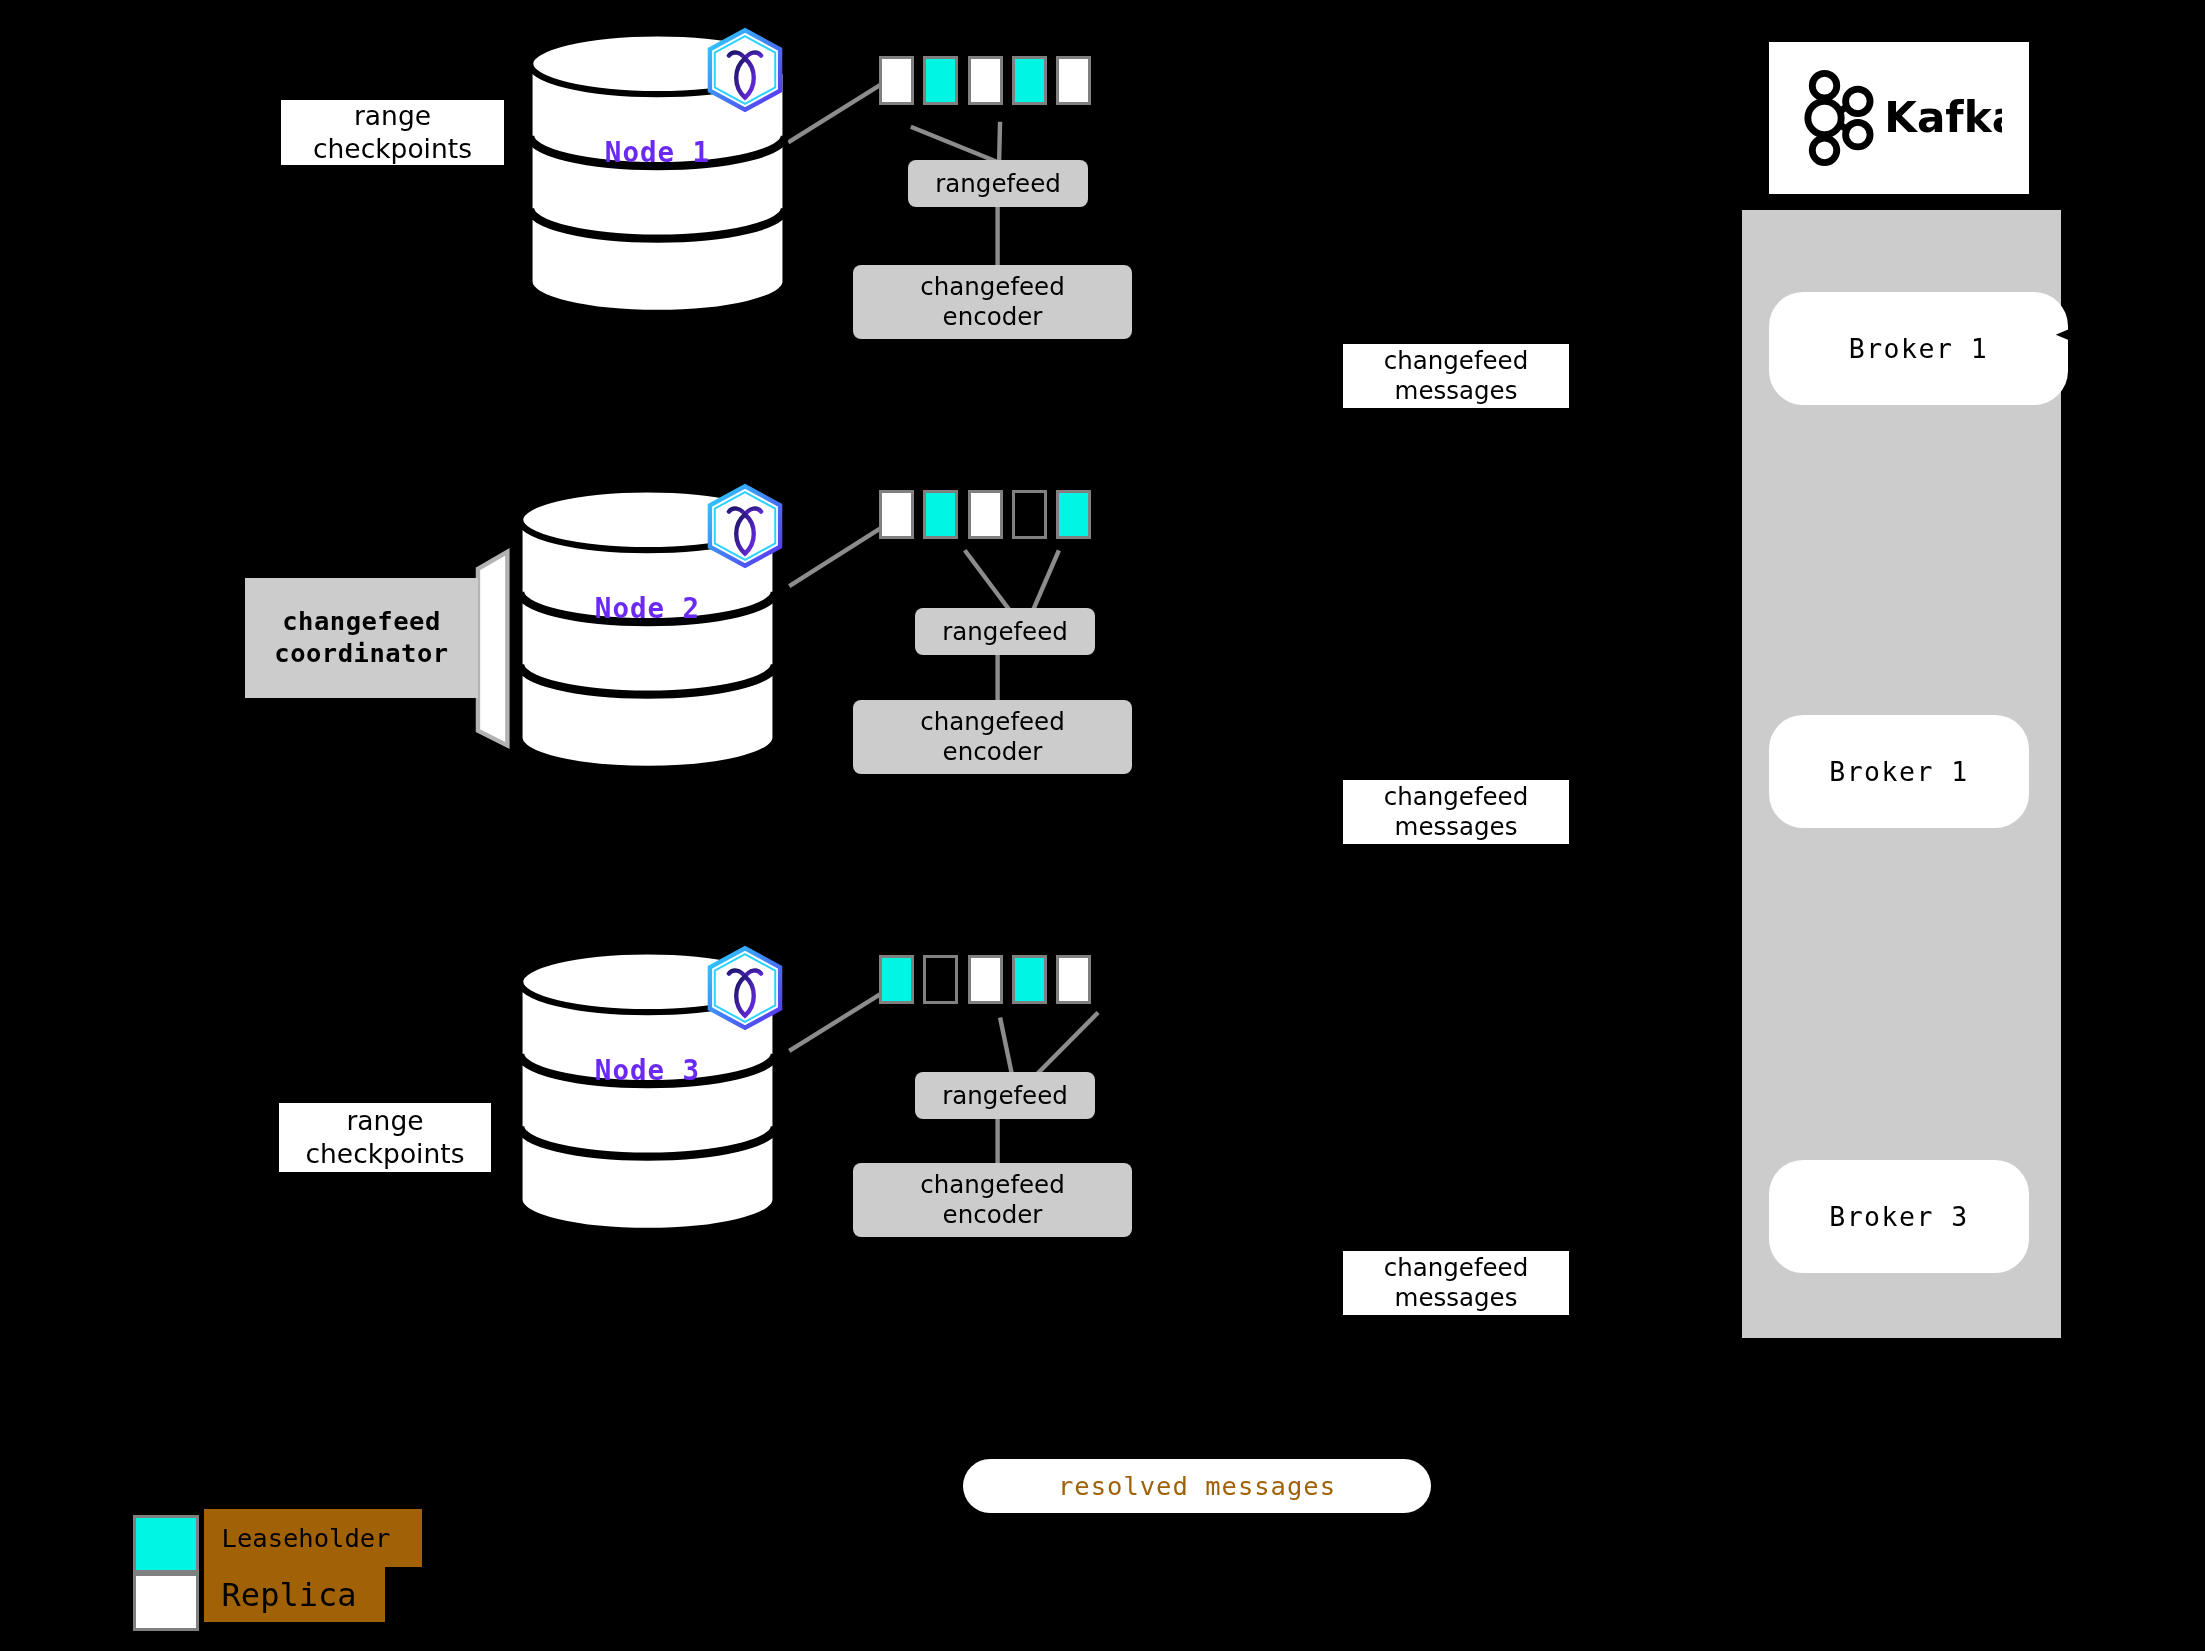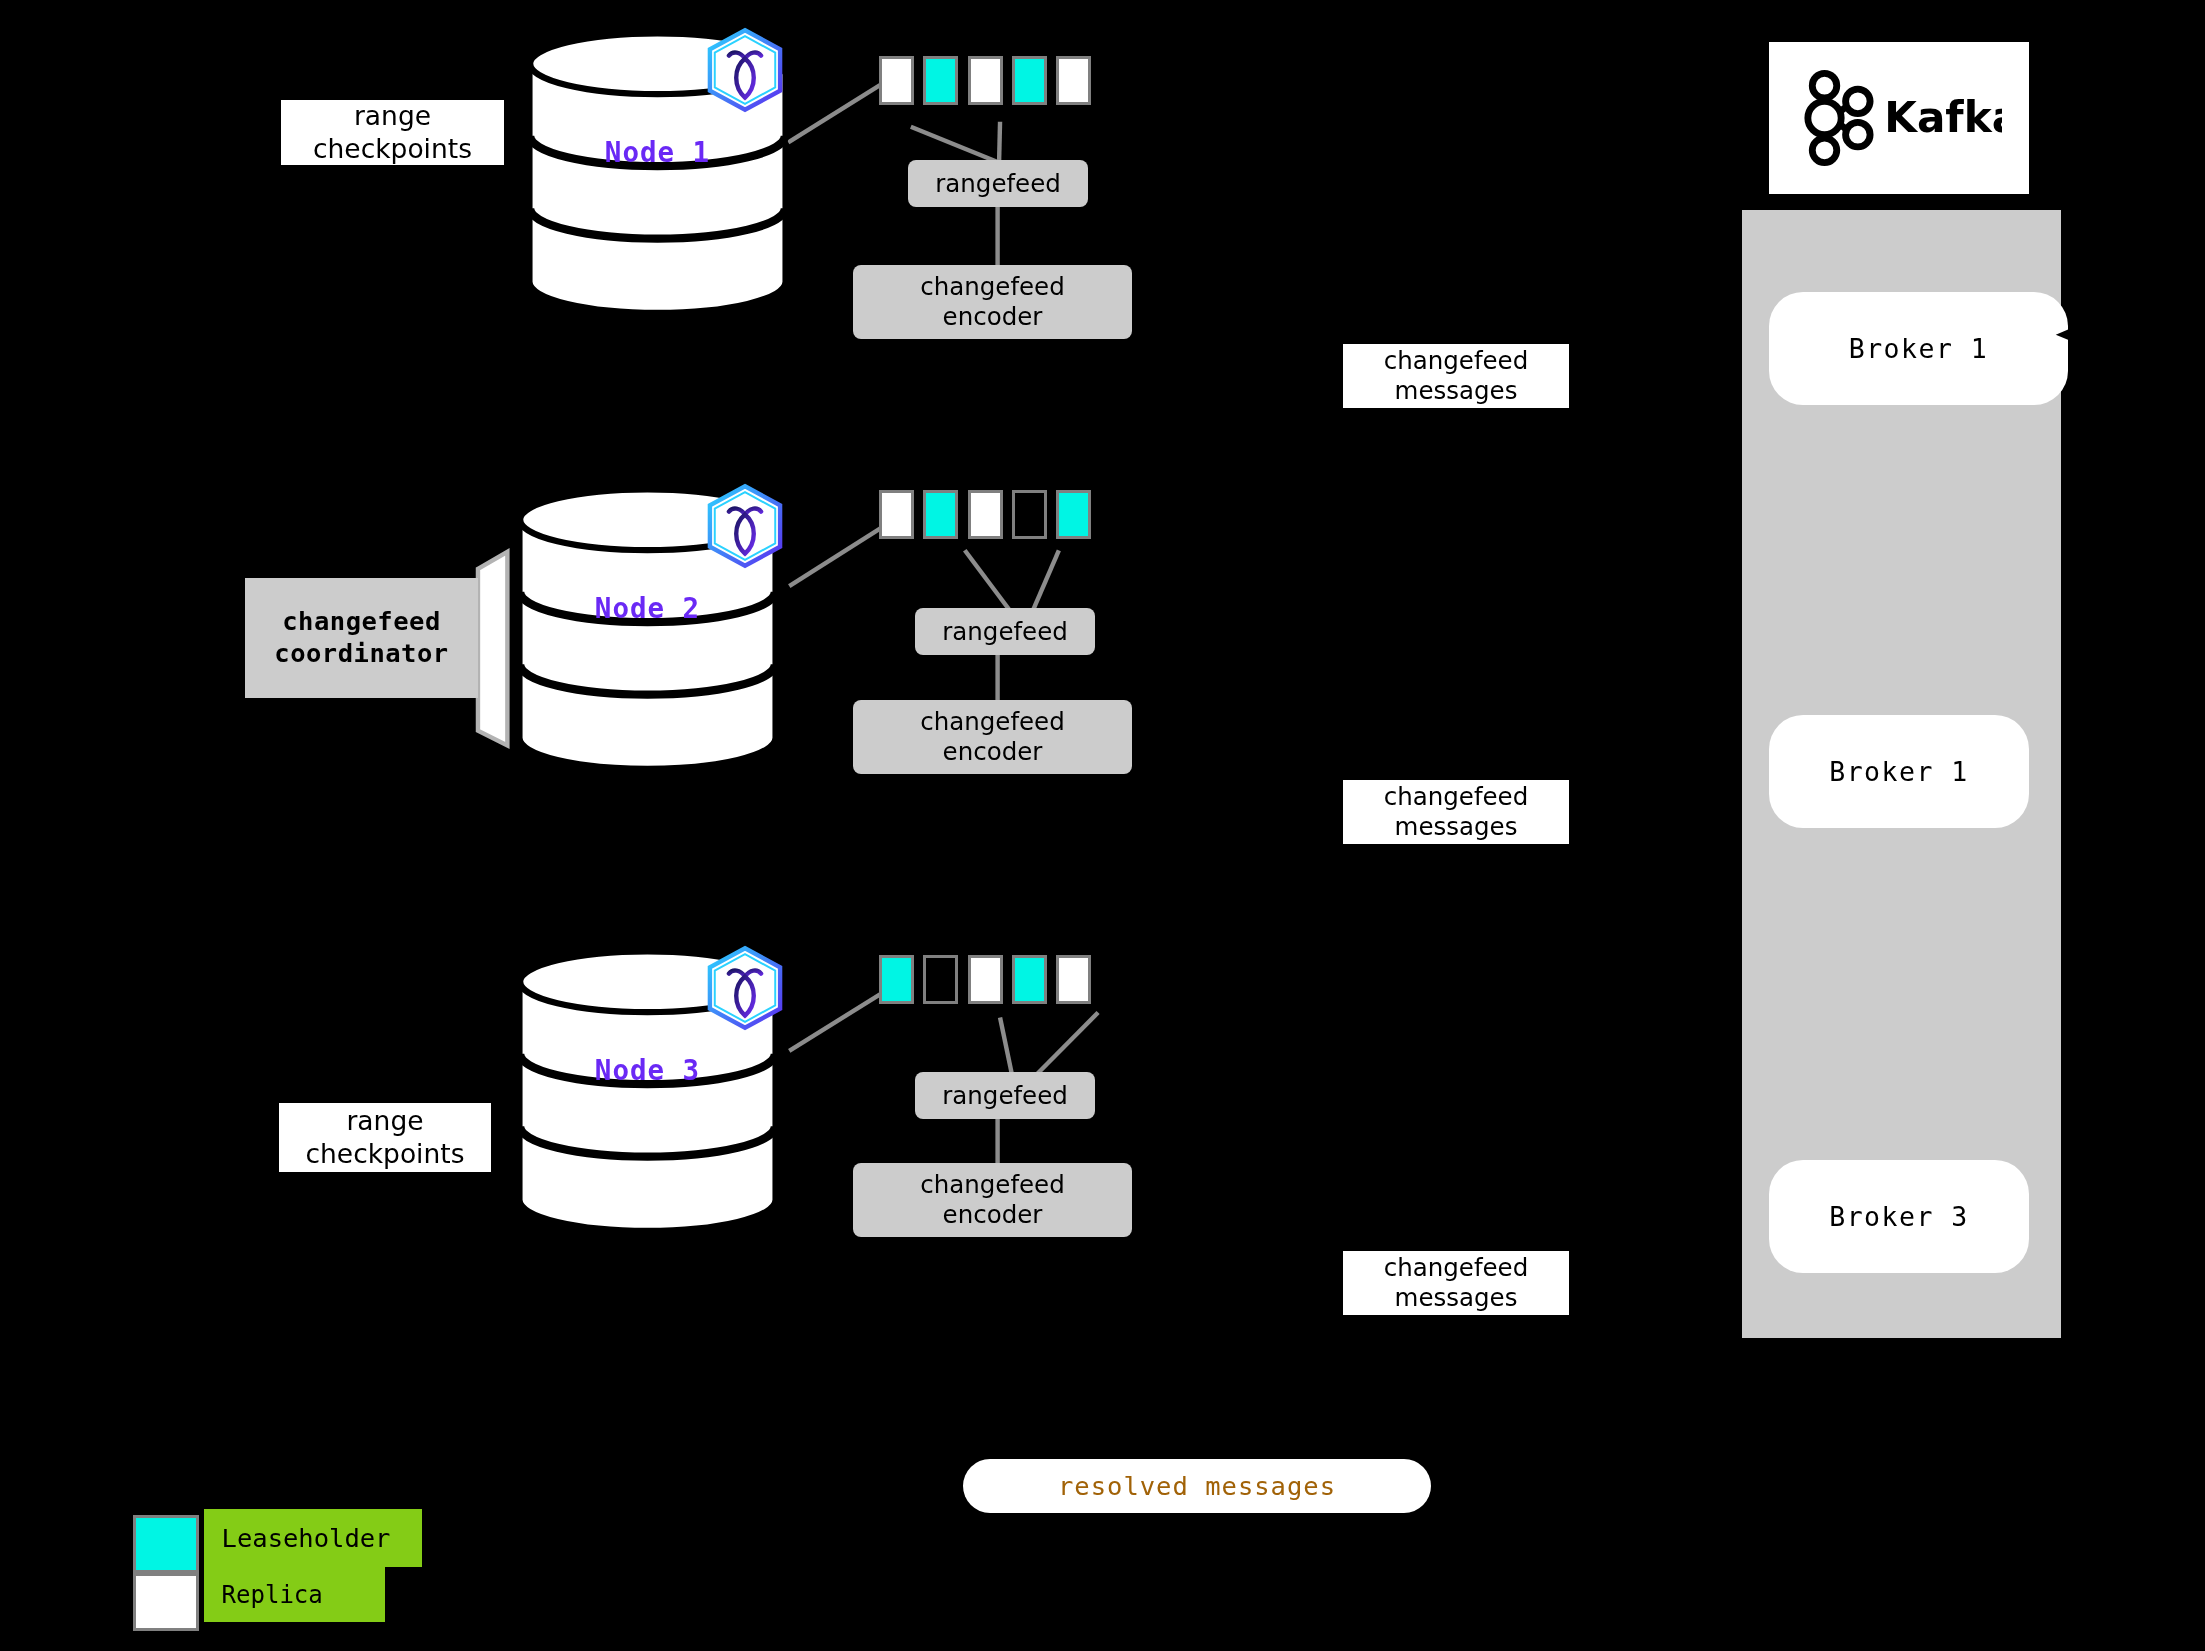--- a/index.html
+++ b/index.html
@@ -51,21 +51,21 @@
   .broker{
     position:absolute;background:#fff;color:#000;border-radius:34px;
     display:flex;align-items:center;justify-content:center;
     font-family:"DejaVu Sans Mono", monospace;letter-spacing:1.5px;
   }
 
   
   .legend{position:absolute;}
   .legend-swatch{position:absolute;box-sizing:border-box;border:3.4px solid #808080;}
   .legend-label{
-    position:absolute;background:#84cc16;color:#000;
+    position:absolute;background:#a16207;color:#000;
     font-family:"DejaVu Sans Mono", monospace;
     display:flex;align-items:center;padding-left:17.6px;box-sizing:border-box;
   }
 
   
   .coord{
     position:absolute;background:#cccccc;color:#000;font-weight:bold;
     font-family:"DejaVu Sans Mono", monospace;
     display:flex;align-items:center;justify-content:center;text-align:center;
     white-space:pre-line;line-height:1.25;letter-spacing:0.5px;
@@ -253,19 +253,19 @@
   <div class="broker" style="left:1769px;top:292px;width:299px;height:113px;font-size:26.5px;">Broker 1</div>
   <div class="broker" style="left:1769px;top:715px;width:260px;height:113px;font-size:26.5px;">Broker 1</div>
   <div class="broker" style="left:1769px;top:1160px;width:260px;height:113px;font-size:26.5px;">Broker 3</div>
 
   <svg class="abs" style="left:2049px;top:324px;width:29px;height:29px;" viewBox="0 0 60 60" width="29" height="29">
     <polygon points="48,8 14,22 48,36" fill="#000"></polygon>
   </svg>
 
   <div class="legend" style="left:118px;top:1509px;width:304px;height:108px;">
     <div class="legend-label" style="left:86px;top:0px;width:218px;height:58px;font-size:25.5px;">Leaseholder</div>
-    <div class="legend-label" style="left:86px;top:58px;width:181px;height:55px;font-size:24px;text-align:right;">Replica</div>
+    <div class="legend-label" style="left:86px;top:58px;width:181px;height:55px;font-size:32px;text-align:right;">Replica</div>
     <div class="legend-swatch" style="left:14.7px;top:5.9px;width:66px;height:58px;background:#00F5E4;"></div>
     <div class="legend-swatch" style="left:14.7px;top:64px;width:66px;height:58px;background:#ffffff;"></div>
   </div>
 
 </div>
 
 
 </body></html>

